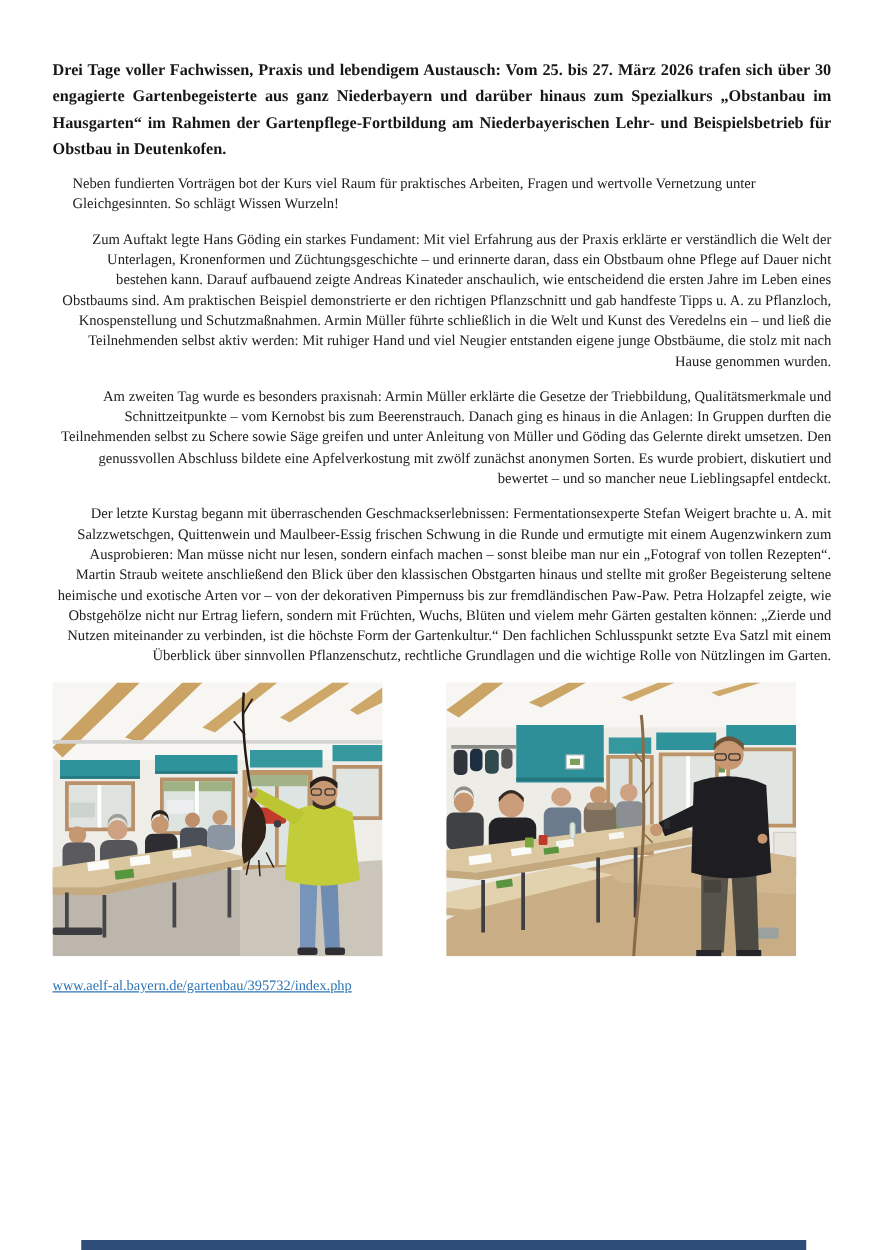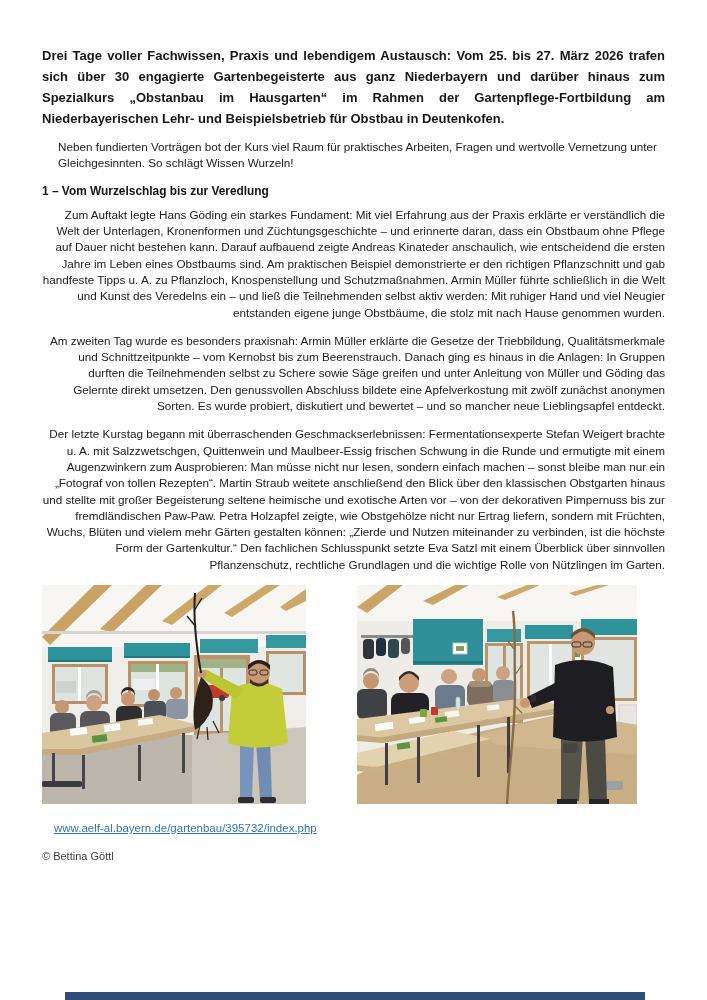--- a/index.html
+++ b/index.html
@@ -2,21 +2,21 @@
 <html lang="de"><head>
 <meta charset="utf-8">
 <style>
   html,body{margin:0;padding:0;background:#ffffff;}
   .page{
     position:relative;
     width:707px;height:1000px;
     box-sizing:border-box;
     padding:45px 42px 0 42px;
     background:#ffffff;
-    font-family:Liberation Sans, sans-serif;
+    font-family:Liberation Serif, serif;
     color:#212121;
     overflow:hidden;
   }
   .intro{
     font-weight:700;
     font-size:13px;
     line-height:21px;
     text-align:justify;
     color:#171717;
     margin:0 0 10px 0;
@@ -42,21 +42,21 @@
   }
   .photos{
     display:flex;
     gap:51px;
     align-items:flex-start;
     margin-top:8px;
   }
   .photo{display:block;height:219px;}
   .photo.left{width:264px;}
   .photo.right{width:280px;}
-  .linkrow{margin-top:14px;margin-left:12px;}
+  .linkrow{margin-top:14px;}
   .doclink{
     color:#2e75b6;
     font-size:11.5px;
     text-decoration:underline;
     cursor:pointer;
   }
   .credit{
     font-size:11px;
     color:#3c3c3c;
     margin:14px 0 0 0;
@@ -72,21 +72,20 @@
 </style>
 </head>
 <body>
 
 <div class="page">
 
   <p class="intro">Drei Tage voller Fachwissen, Praxis und lebendigem Austausch: Vom 25. bis 27. März 2026 trafen sich über 30 engagierte Gartenbegeisterte aus ganz Niederbayern und darüber hinaus zum Spezialkurs „Obstanbau im Hausgarten“ im Rahmen der Gartenpflege-Fortbildung am Niederbayerischen Lehr- und Beispielsbetrieb für Obstbau in Deutenkofen.</p>
 
   <p class="lead">Neben fundierten Vorträgen bot der Kurs viel Raum für praktisches Arbeiten, Fragen und wertvolle Vernetzung unter Gleichgesinnten. So schlägt Wissen Wurzeln!</p>
 
-  <h2 class="h">1 – Vom Wurzelschlag bis zur Veredlung</h2>
   <p class="body">Zum Auftakt legte Hans Göding ein starkes Fundament: Mit viel Erfahrung aus der Praxis erklärte er verständlich die Welt der Unterlagen, Kronenformen und Züchtungsgeschichte – und erinnerte daran, dass ein Obstbaum ohne Pflege auf Dauer nicht bestehen kann. Darauf aufbauend zeigte Andreas Kinateder anschaulich, wie entscheidend die ersten Jahre im Leben eines Obstbaums sind. Am praktischen Beispiel demonstrierte er den richtigen Pflanzschnitt und gab handfeste Tipps u. A. zu Pflanzloch, Knospenstellung und Schutzmaßnahmen. Armin Müller führte schließlich in die Welt und Kunst des Veredelns ein – und ließ die Teilnehmenden selbst aktiv werden: Mit ruhiger Hand und viel Neugier entstanden eigene junge Obstbäume, die stolz mit nach Hause genommen wurden.</p>
 
   <p class="body">Am zweiten Tag wurde es besonders praxisnah: Armin Müller erklärte die Gesetze der Triebbildung, Qualitätsmerkmale und Schnittzeitpunkte – vom Kernobst bis zum Beerenstrauch. Danach ging es hinaus in die Anlagen: In Gruppen durften die Teilnehmenden selbst zu Schere sowie Säge greifen und unter Anleitung von Müller und Göding das Gelernte direkt umsetzen. Den genussvollen Abschluss bildete eine Apfelverkostung mit zwölf zunächst anonymen Sorten. Es wurde probiert, diskutiert und bewertet – und so mancher neue Lieblingsapfel entdeckt.</p>
 
   <p class="body">Der letzte Kurstag begann mit überraschenden Geschmackserlebnissen: Fermentationsexperte Stefan Weigert brachte u. A. mit Salzzwetschgen, Quittenwein und Maulbeer-Essig frischen Schwung in die Runde und ermutigte mit einem Augenzwinkern zum Ausprobieren: Man müsse nicht nur lesen, sondern einfach machen – sonst bleibe man nur ein „Fotograf von tollen Rezepten“. Martin Straub weitete anschließend den Blick über den klassischen Obstgarten hinaus und stellte mit großer Begeisterung seltene heimische und exotische Arten vor – von der dekorativen Pimpernuss bis zur fremdländischen Paw-Paw. Petra Holzapfel zeigte, wie Obstgehölze nicht nur Ertrag liefern, sondern mit Früchten, Wuchs, Blüten und vielem mehr Gärten gestalten können: „Zierde und Nutzen miteinander zu verbinden, ist die höchste Form der Gartenkultur.“ Den fachlichen Schlusspunkt setzte Eva Satzl mit einem Überblick über sinnvollen Pflanzenschutz, rechtliche Grundlagen und die wichtige Rolle von Nützlingen im Garten.</p>
 
   <div class="photos">
 
     <svg class="photo left" viewBox="0 0 264 219" role="img" aria-label="Kursleiter im gelbgrünen Pullover hält einen wurzelnackten Obstbaum im Schulungsraum hoch, Teilnehmende sitzen an Tischen">
       <rect width="264" height="219" fill="#efede8"></rect>
@@ -263,17 +262,16 @@
 
       <path d="M150,219 C152,180 159,140 158,96 C157,70 159,48 156,26" stroke="#8a6a48" stroke-width="2.4" fill="none"></path>
       <path d="M158,90 l7,-10 M157,64 l-7,-9 M157,120 l8,8" stroke="#8a6a48" stroke-width="1.3" fill="none"></path>
     </svg>
   </div>
 
   <div class="linkrow">
     <a class="doclink" href="#">www.aelf-al.bayern.de/gartenbau/395732/index.php</a>
   </div>
 
-  <p class="credit">© Bettina Göttl</p>
 
   <div class="footer-bar"></div>
 
 </div>
 
 </body></html>

